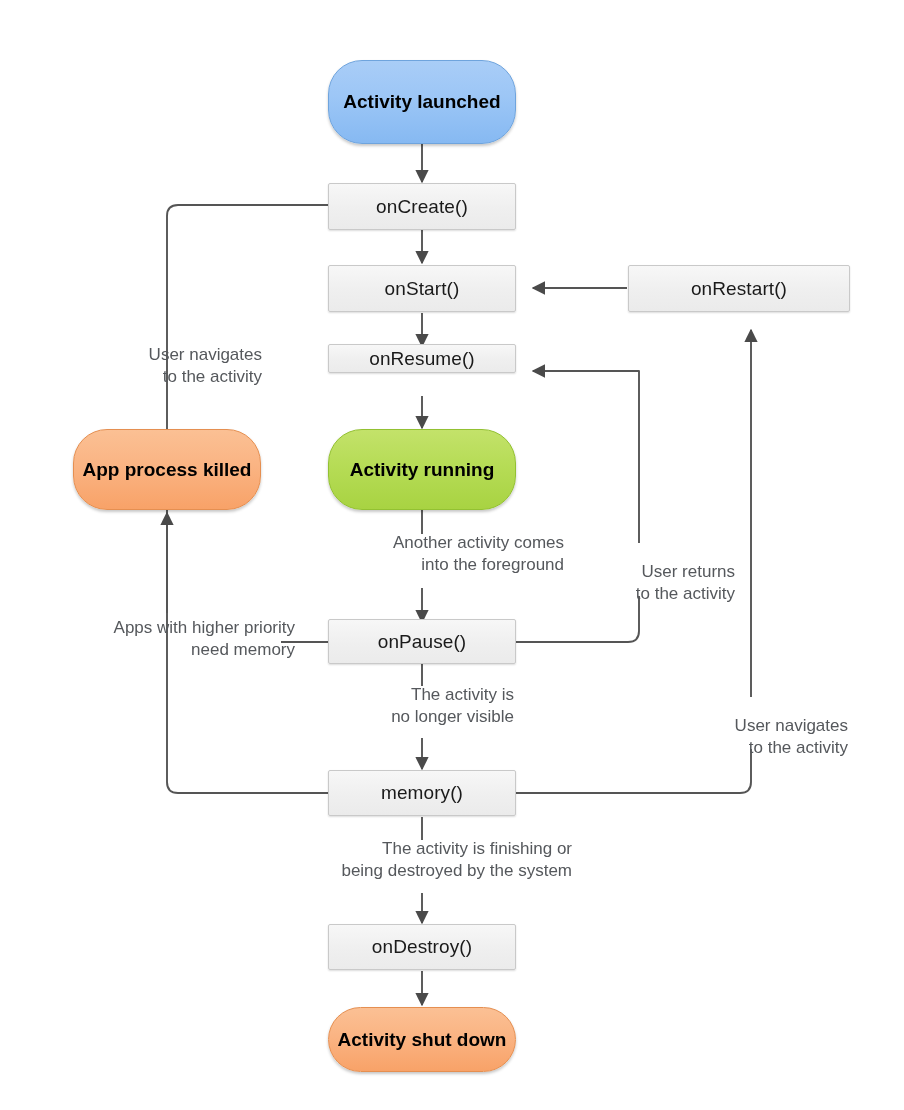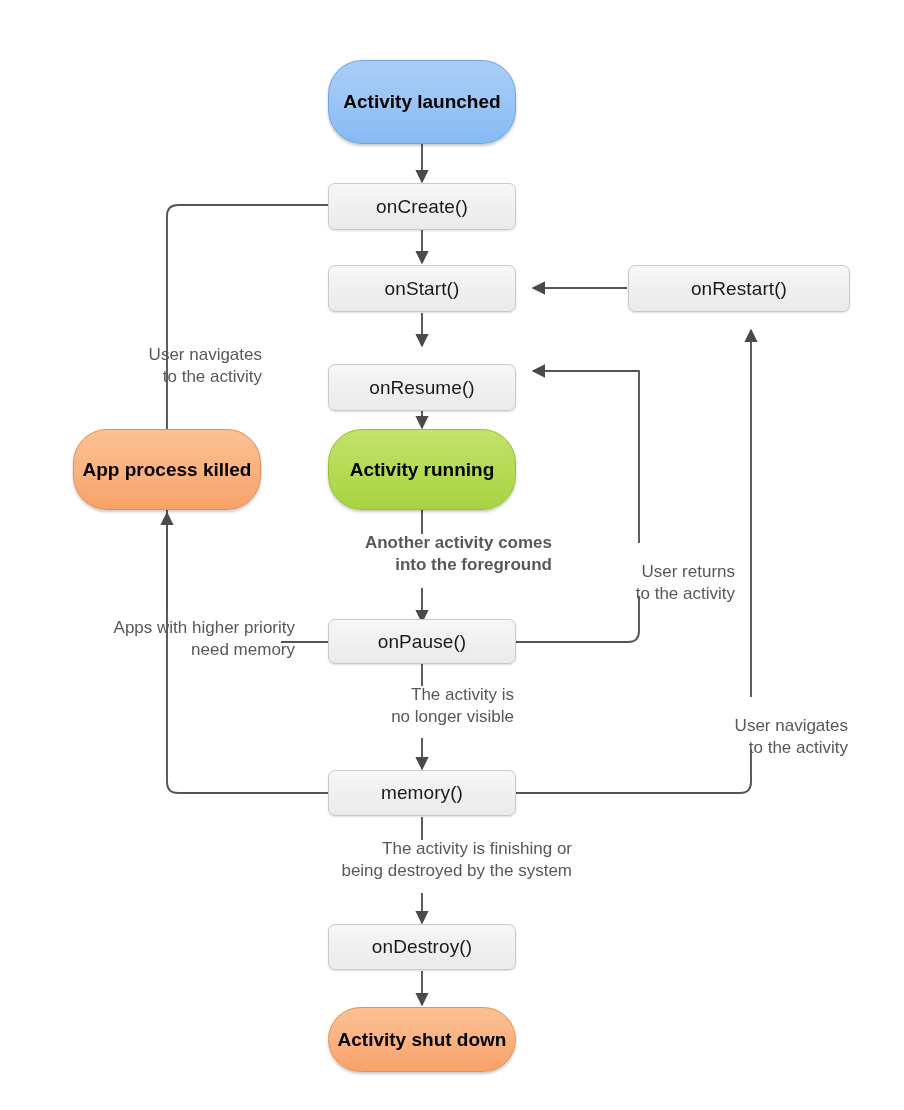--- a/index.html
+++ b/index.html
@@ -32,21 +32,21 @@
     align-items: center;
     justify-content: center;
     text-align: center;
     z-index: 3;
   }
 
   
   .node.method {
     background: linear-gradient(to bottom, #f7f7f7 0%, #efefef 55%, #ebebeb 100%);
     border: 1px solid #c9c9c9;
-    border-radius: 7px;
+    border-radius: 2px;
     box-shadow: 0 1px 2px rgba(0,0,0,0.14);
     color: #1a1a1a;
     font-size: 19px;
     font-weight: 400;
     letter-spacing: 0.1px;
   }
 
   
   .node.state {
     border-radius: 34px;
@@ -136,21 +136,21 @@
   </div>
 
   <div class="node method" style="left:328px; top:183px; width:188px; height:47px;">
     <span>onCreate()</span>
   </div>
 
   <div class="node method" style="left:328px; top:265px; width:188px; height:47px;">
     <span>onStart()</span>
   </div>
 
-  <div class="node method" style="left:328px; top:364px; width:188px; height:47px;align-items:center;">
+  <div class="node method" style="left:328px; top:344px; width:188px; height:29px;align-items:center;">
     <span>onResume()</span>
   </div>
 
   <div class="node state green" style="left:328px; top:429px; width:188px; height:81px;">
     <span>Activity
 running</span>
   </div>
 
   <div class="node method" style="left:328px; top:619px; width:188px; height:45px;">
     <span>onPause()</span>
@@ -174,21 +174,21 @@
   </div>
 
   <div class="node state orange" style="left:328px; top:1007px; width:188px; height:65px;">
     <span>Activity
 shut down</span>
   </div>
 
   <div class="caption" style="left:72px; top:344px; width:190px;">User navigates
 to the activity</div>
 
-  <div class="caption" style="left:292px; top:532px; width:260px;font-weight:bold;">Another activity comes
+  <div class="caption" style="left:304px; top:532px; width:260px;">Another activity comes
 into the foreground</div>
 
   <div class="caption" style="left:545px; top:561px; width:190px;">User returns
 to the activity</div>
 
   <div class="caption" style="left:42px; top:617px; width:253px;">Apps with higher priority
 need memory</div>
 
   <div class="caption" style="left:330px; top:684px; width:184px;">The activity is
 no longer visible</div>

